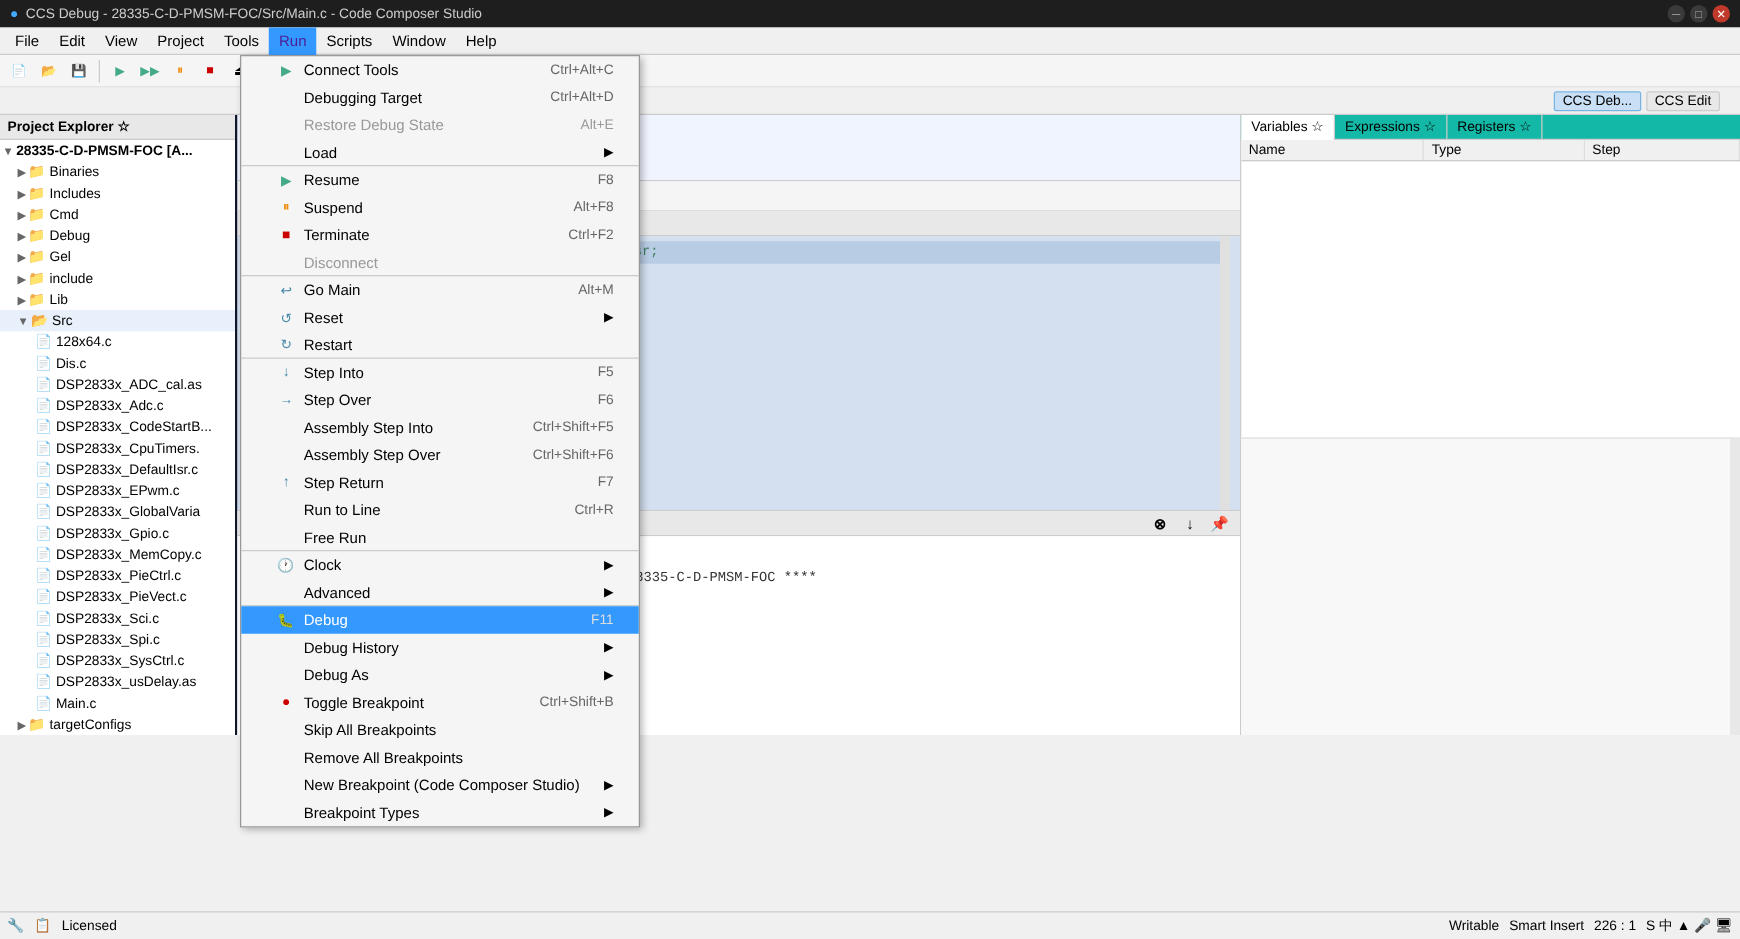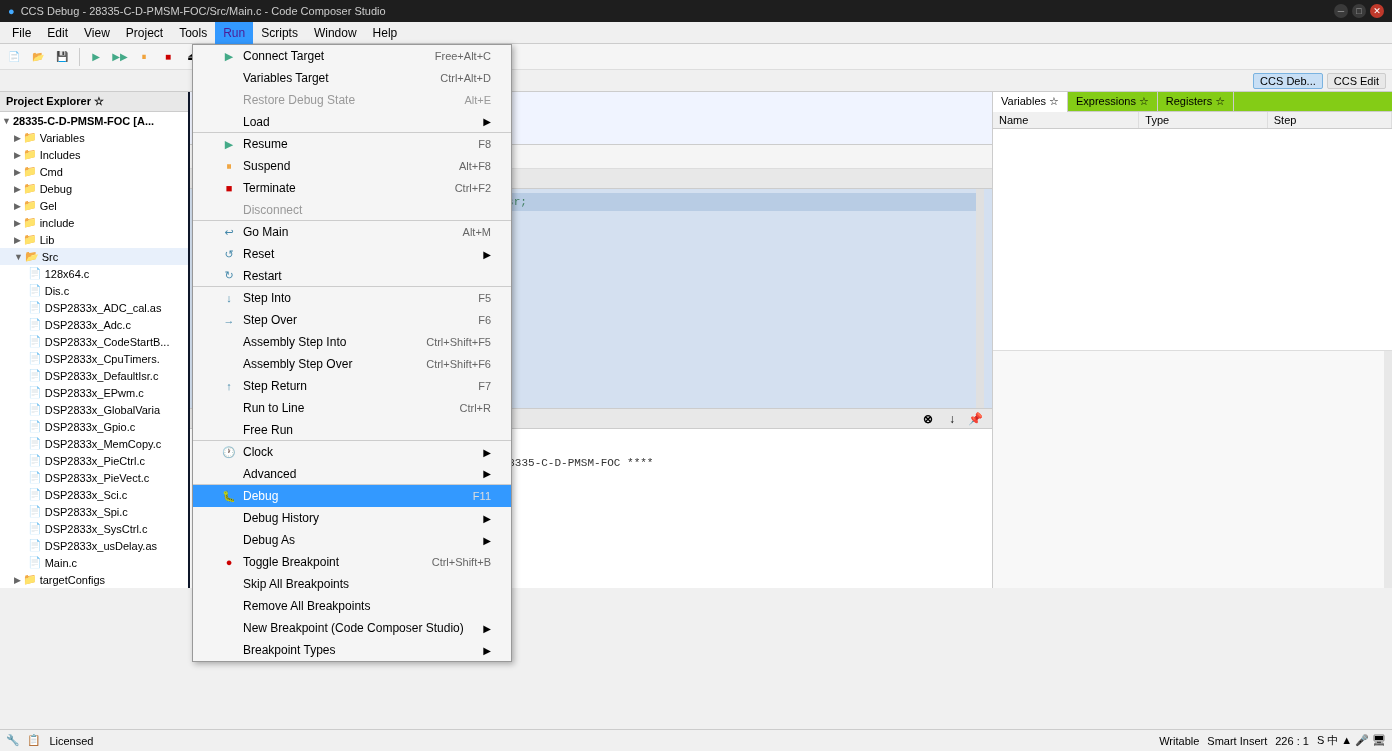--- a/index.html
+++ b/index.html
@@ -61,21 +61,21 @@
     .tb-separator { width: 1px; height: 18px; background: #ccc; margin: 0 3px; }
 
     
     .perspective-bar {
       background: #f0f0f0;
       border-bottom: 1px solid #ccc;
       height: 22px;
       display: flex;
       align-items: center;
       justify-content: flex-end;
-      padding: 0 6px;
+      padding: 0 16px;
       font-size: 11px;
       gap: 4px;
     }
     .persp-btn {
       padding: 1px 6px;
       border: 1px solid #ccc;
       background: #e8e8e8;
       cursor: pointer;
       font-size: 11px;
       border-radius: 2px;
@@ -187,21 +187,21 @@
     }
     .dd-item.highlighted { background: #3399ff; color: white; }
     .dd-shortcut { color: #666; font-size: 11px; margin-left: 20px; }
     .dd-item.highlighted .dd-shortcut { color: #ddd; }
     .dd-arrow { font-size: 10px; }
     .dd-item-inner { display: flex; align-items: center; gap: 4px; position: relative; }
     .dd-item-icon { width: 16px; height: 16px; display: flex; align-items: center; justify-content: center; font-size: 11px; margin-right: 2px; }
     .dd-label { flex: 1; }
     .dd-right { display: flex; align-items: center; gap: 6px; }
     .var-tab-bar {
-      background: #84cc16;
+      background: #14b8a6;
       display: flex;
       align-items: center;
       height: 20px;
       border-bottom: 1px solid #ccc;
       font-size: 11px;
     }
     .var-tab {
       padding: 1px 8px;
       height: 20px;
       display: flex;
@@ -375,21 +375,21 @@
       <span>Project Explorer ☆</span>
     </div>
     <div class="tree-view">
       <div class="tree-item" style="font-weight:bold; padding-left:2px;">
         <span class="tree-arrow">▼</span>
         <span>28335-C-D-PMSM-FOC [A...</span>
       </div>
       <div class="tree-item" style="padding-left:14px;">
         <span class="tree-arrow">▶</span>
         <span class="tree-icon">📁</span>
-        <span>Variables</span>
+        <span>Binaries</span>
       </div>
       <div class="tree-item" style="padding-left:14px;">
         <span class="tree-arrow">▶</span>
         <span class="tree-icon">📁</span>
         <span>Includes</span>
       </div>
       <div class="tree-item" style="padding-left:14px;">
         <span class="tree-arrow">▶</span>
         <span class="tree-icon">📁</span>
         <span>Cmd</span>
@@ -577,30 +577,30 @@
     <div style="flex:1; background:#f8f8f8; border-top:1px solid #ddd; position:relative;">
       <div style="position:absolute; right:0; top:0; bottom:0; width:8px; background:#e8e8e8;"></div>
     </div>
   </div>
 </div>
 
 <div class="dropdown-menu">
   <div class="dd-item">
     <div class="dd-item-inner">
       <span class="dd-item-icon" style="color:#4a8;">▶</span>
-      <span class="dd-label">Connect Target</span>
-    </div>
-    <div class="dd-right">
-      <span class="dd-shortcut">Free+Alt+C</span>
-    </div>
-  </div>
-  <div class="dd-item">
-    <div class="dd-item-inner">
-      <span class="dd-item-icon"></span>
-      <span class="dd-label">Variables Target</span>
+      <span class="dd-label">Connect Tools</span>
+    </div>
+    <div class="dd-right">
+      <span class="dd-shortcut">Ctrl+Alt+C</span>
+    </div>
+  </div>
+  <div class="dd-item">
+    <div class="dd-item-inner">
+      <span class="dd-item-icon"></span>
+      <span class="dd-label">Debugging Target</span>
     </div>
     <div class="dd-right">
       <span class="dd-shortcut">Ctrl+Alt+D</span>
     </div>
   </div>
   <div class="dd-item" style="color:#999;">
     <div class="dd-item-inner">
       <span class="dd-item-icon"></span>
       <span class="dd-label">Restore Debug State</span>
     </div>

